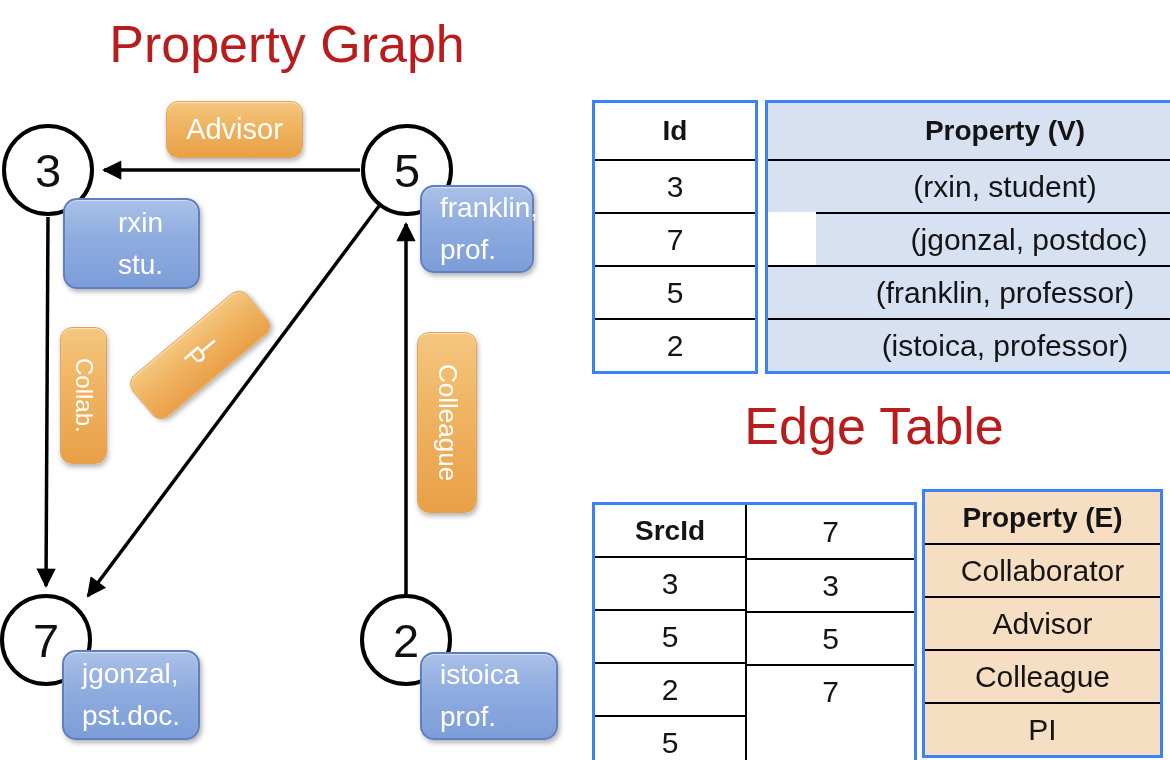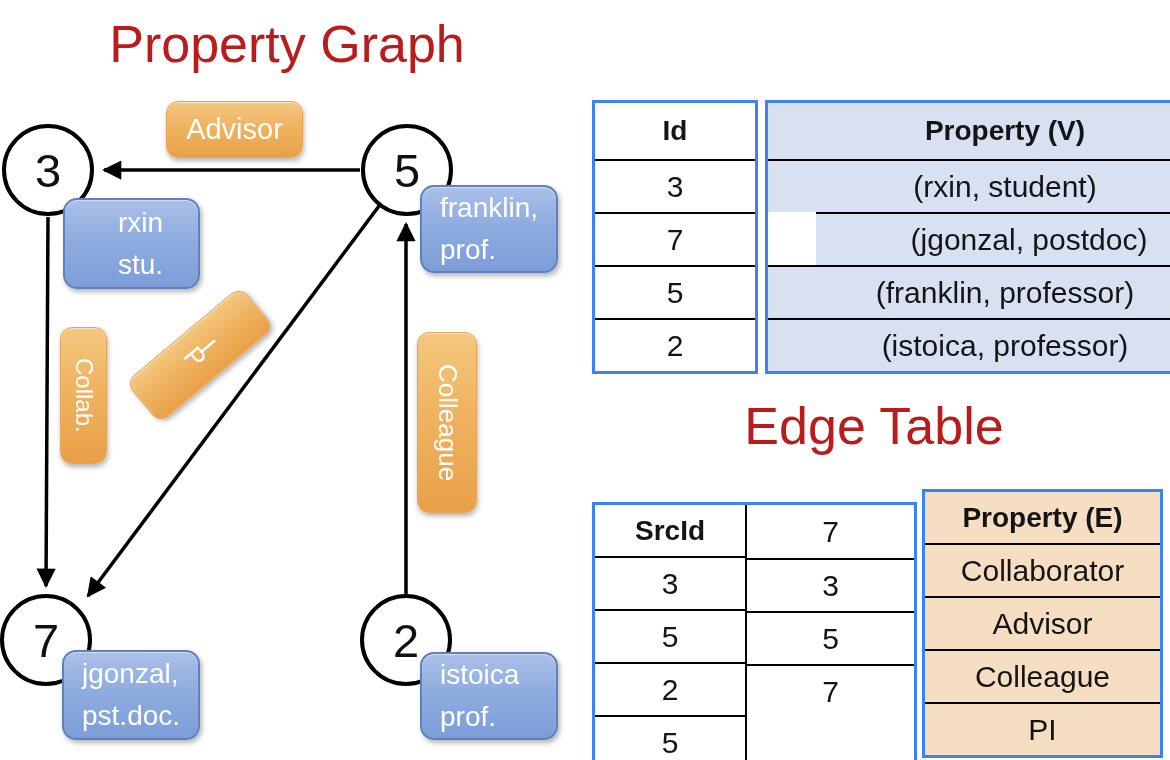--- a/index.html
+++ b/index.html
@@ -85,21 +85,21 @@
   <div class="pill" style="left:125px; top:328px; width:150px; height:54px; font-size:27px; transform:rotate(-40deg); letter-spacing:4px;">
       <span class="ltr">P</span>
       <span class="ltr">I</span>
     </div>
   <div class="pill vert" style="left:417px; top:332px; width:60px; height:181px; font-size:26px;">Colleague</div>
 
   <div class="bluebox" style="left:63px; top:198px; width:137px; height:91px;text-align:center;">
     <div>rxin</div>
     <div>stu.</div>
   </div>
-  <div class="bluebox" style="left:420px; top:185px; width:138px; height:88px;">
+  <div class="bluebox" style="left:420px; top:185px; width:114px; height:88px;">
     <div>franklin,</div>
     <div>prof.</div>
   </div>
   <div class="bluebox" style="left:62px; top:650px; width:138px; height:90px;">
     <div>jgonzal,</div>
     <div>pst.doc.</div>
   </div>
   <div class="bluebox" style="left:420px; top:652px; width:138px; height:88px;">
     <div>istoica</div>
     <div>prof.</div>

